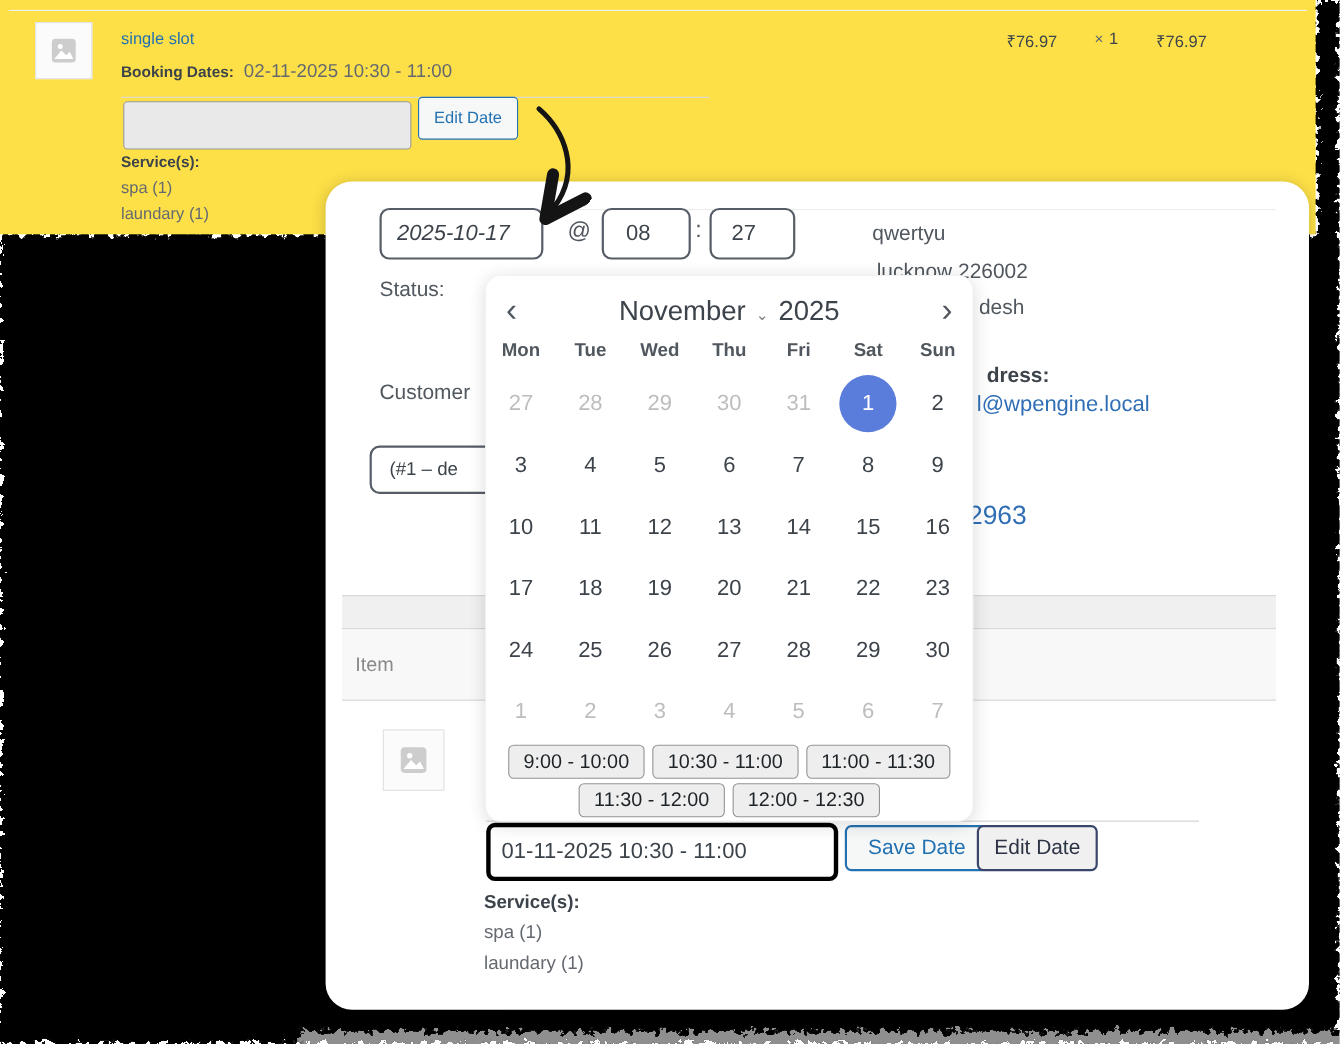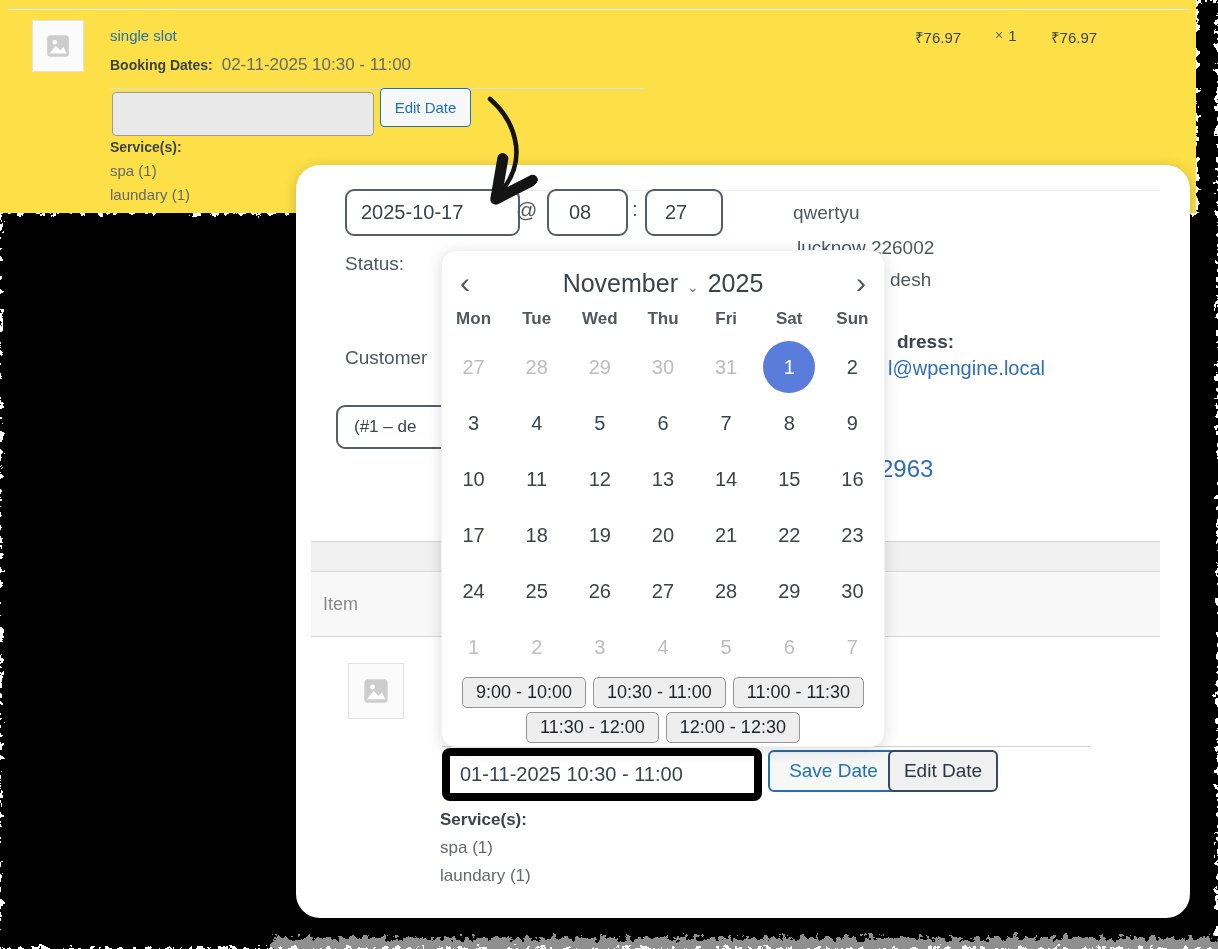--- a/index.html
+++ b/index.html
@@ -34,21 +34,21 @@
   .cost{left:915px;} .total{left:1051px;}
   .qty-wrap{position:absolute;left:995px;top:27px;font-size:15px;display:flex;gap:5px;}
   .qty-sign{color:#646970;font-size:14px;} .qty-num{color:#3c434a;}
 
   
   .main-panel{position:absolute;left:296px;top:165px;width:894px;height:753px;background:#fff;border-radius:24px;
               box-shadow:0 2px 14px rgba(0,0,0,0.20);}
   .mp-topline{position:absolute;left:49px;top:25px;width:815px;height:1px;background:#ededed;}
   .ipt{position:absolute;border:2px solid #565d66;border-radius:9px;background:#fff;font-family:"Liberation Sans",sans-serif;
        font-size:20px;color:#3c434a;box-sizing:border-box;outline:none;}
-  .date-ipt{left:49px;top:24px;width:175px;height:47px;padding-left:14px;}
+  .date-ipt{left:49px;top:24px;width:149px;height:47px;padding-left:14px;font-style:italic;}
   .hour-ipt{left:251px;top:24px;width:81px;height:47px;padding-left:20px;}
   .min-ipt{left:349px;top:24px;width:78px;height:47px;padding-left:18px;}
   .sep{position:absolute;font-size:21px;color:#50575e;}
   .at-sep{left:220px;top:33px;} .colon-sep{left:336px;top:32px;}
 
   .addr{position:absolute;font-size:19px;color:#50575e;}
   .addr1{left:497px;top:37px;} .addr2{left:501px;top:72px;} .addr3{left:594px;top:104px;}
   .addr-label{left:601px;top:166px;font-weight:bold;color:#3c434a;}
   .link{position:absolute;color:#2f6eb5;cursor:pointer;}
   .email-link{left:592px;top:192px;font-size:20px;}
@@ -62,21 +62,21 @@
   .customer-select{left:40px;top:240px;width:130px;height:44px;padding-left:16px;font-size:17px;}
 
   .band1{position:absolute;left:15px;top:376px;width:849px;height:31px;background:#f0f0f0;
          border-top:1px solid #d5d5d5;border-bottom:1px solid #d5d5d5;box-sizing:border-box;}
   .band2{position:absolute;left:15px;top:408px;width:849px;height:64px;background:#f8f8f8;
          border-bottom:1px solid #d5d5d5;box-sizing:border-box;display:flex;align-items:center;}
   .item-th{padding-left:12px;font-size:18px;color:#8a8a8a;}
   .thumb2{left:52px;top:498px;width:54px;height:54px;}
   .mp-divider{position:absolute;left:146px;top:581px;width:648px;height:1px;background:#d0d0d0;}
 
-  .booking-ipt{left:146px;top:583px;width:320px;height:53px;border:8px solid #000000;border-radius:8px;padding-left:10px;font-size:20px;}
+  .booking-ipt{left:146px;top:583px;width:320px;height:53px;border:4px solid #000000;border-radius:8px;padding-left:10px;font-size:20px;}
   .save-btn{position:absolute;left:472px;top:585px;width:131px;height:42px;font-size:19px;border-radius:6px;border-width:2px;}
   .edit-btn-2{position:absolute;left:592px;top:585px;width:110px;height:42px;font-size:19px;border-radius:6px;
               background:#f0f0f1;border:2px solid #39456b;color:#2c3345;cursor:pointer;font-family:"Liberation Sans",sans-serif;}
   .mp-svc-label{left:144px;top:645px;font-size:17px;}
   .mp-svc1{left:144px;top:673px;font-size:17px;}
   .mp-svc2{left:144px;top:701px;font-size:17px;}
 
   
   .popup{position:absolute;left:441px;top:250px;width:444px;height:497px;background:#fff;border-radius:14px;
          box-shadow:0 3px 16px rgba(0,0,0,0.14);border:1px solid #f2f2f2;box-sizing:border-box;}

